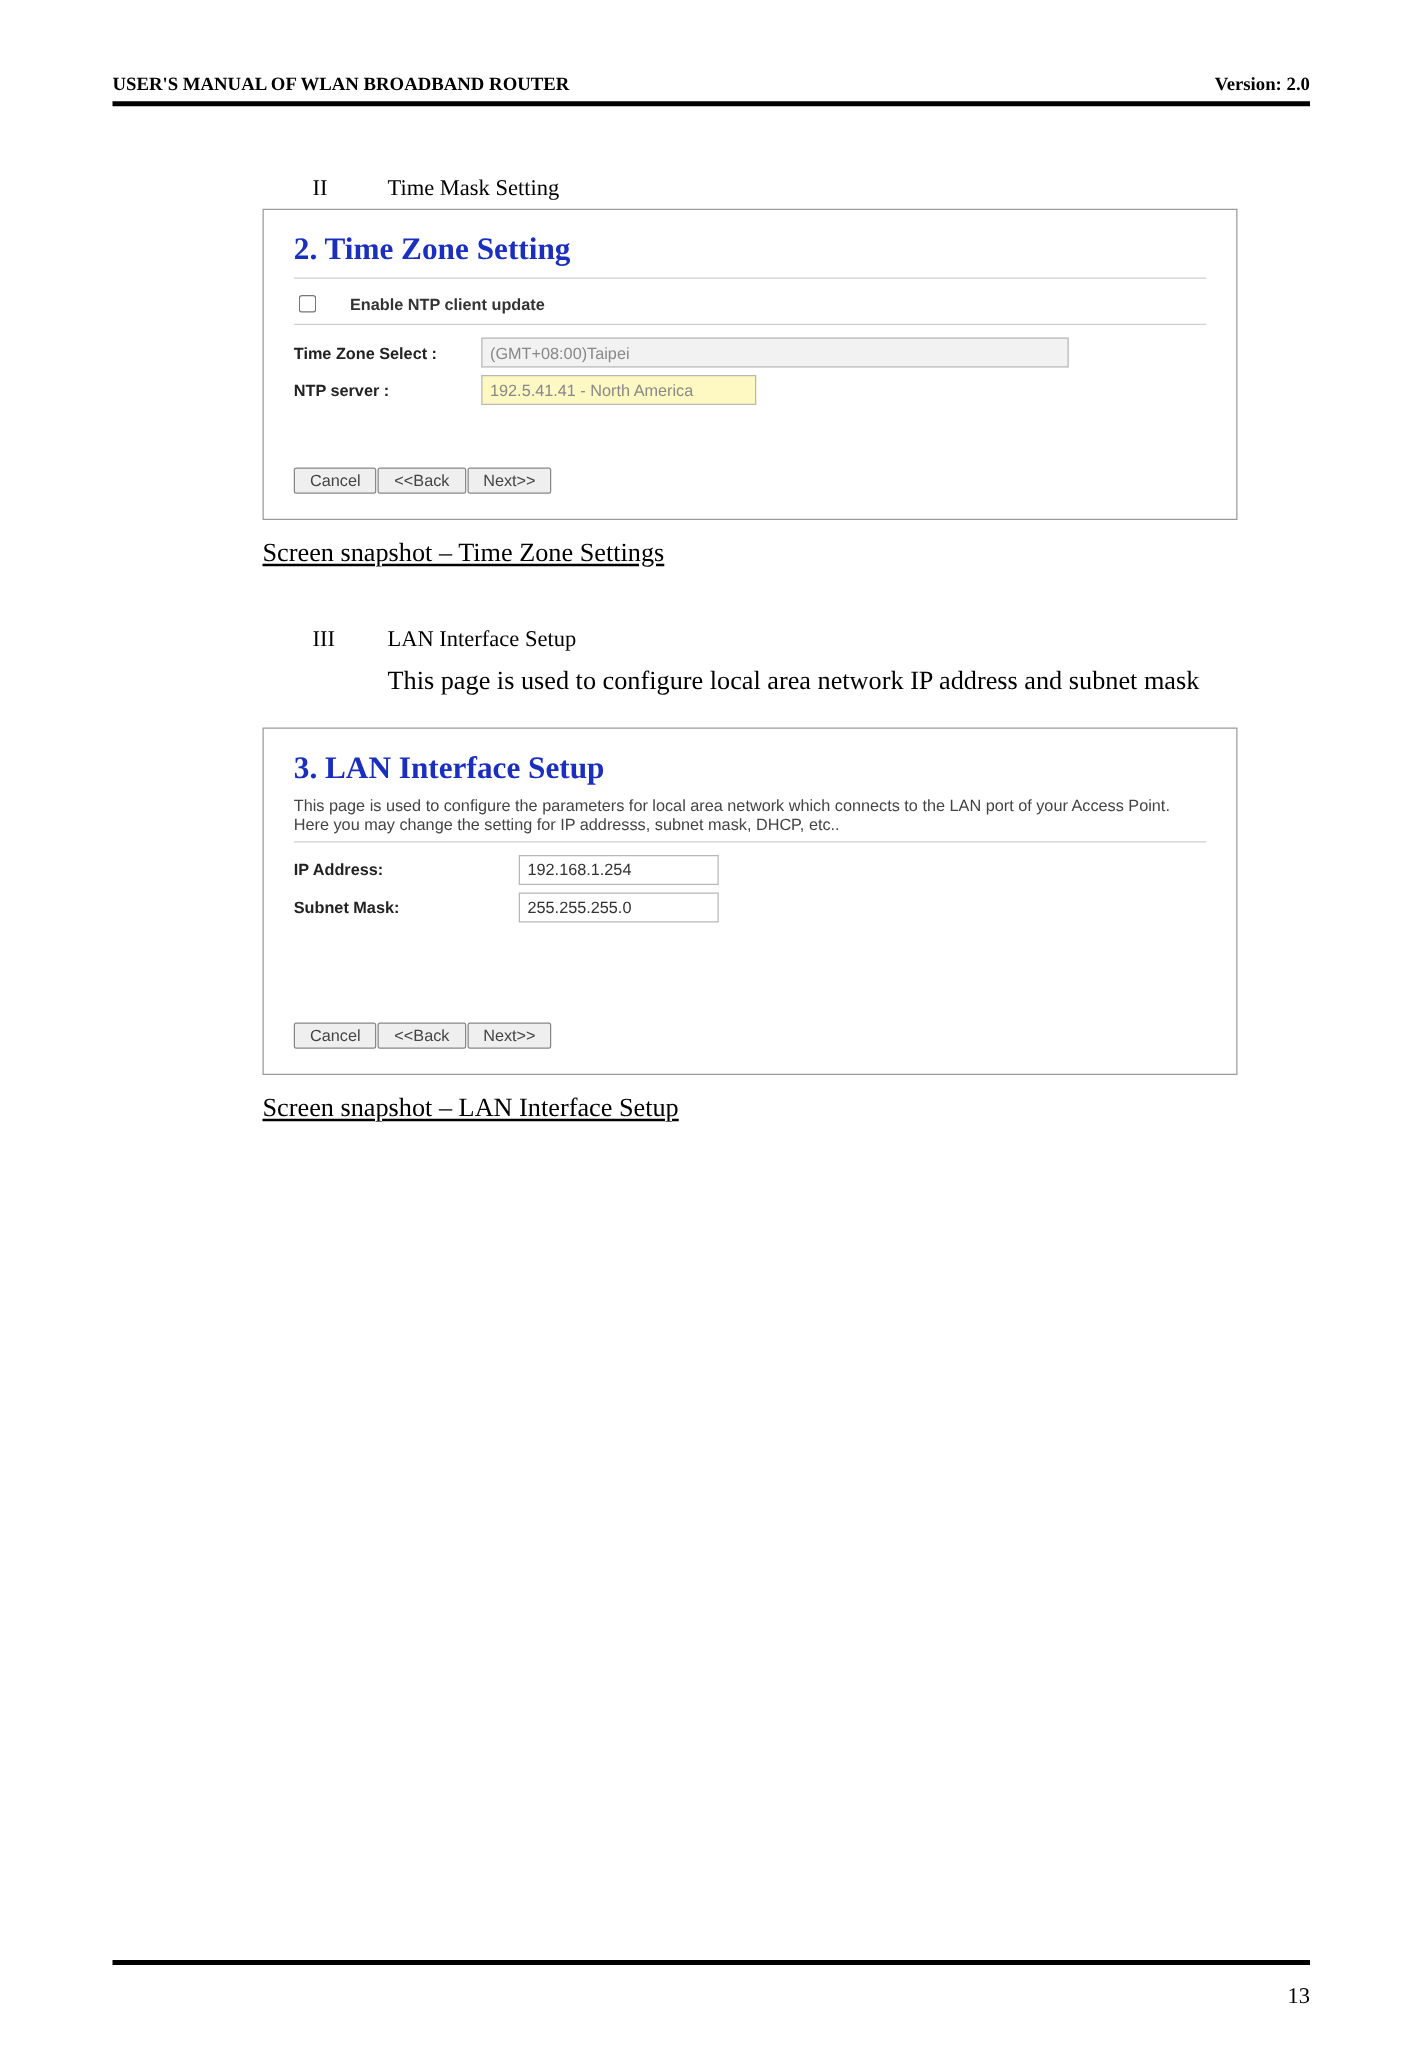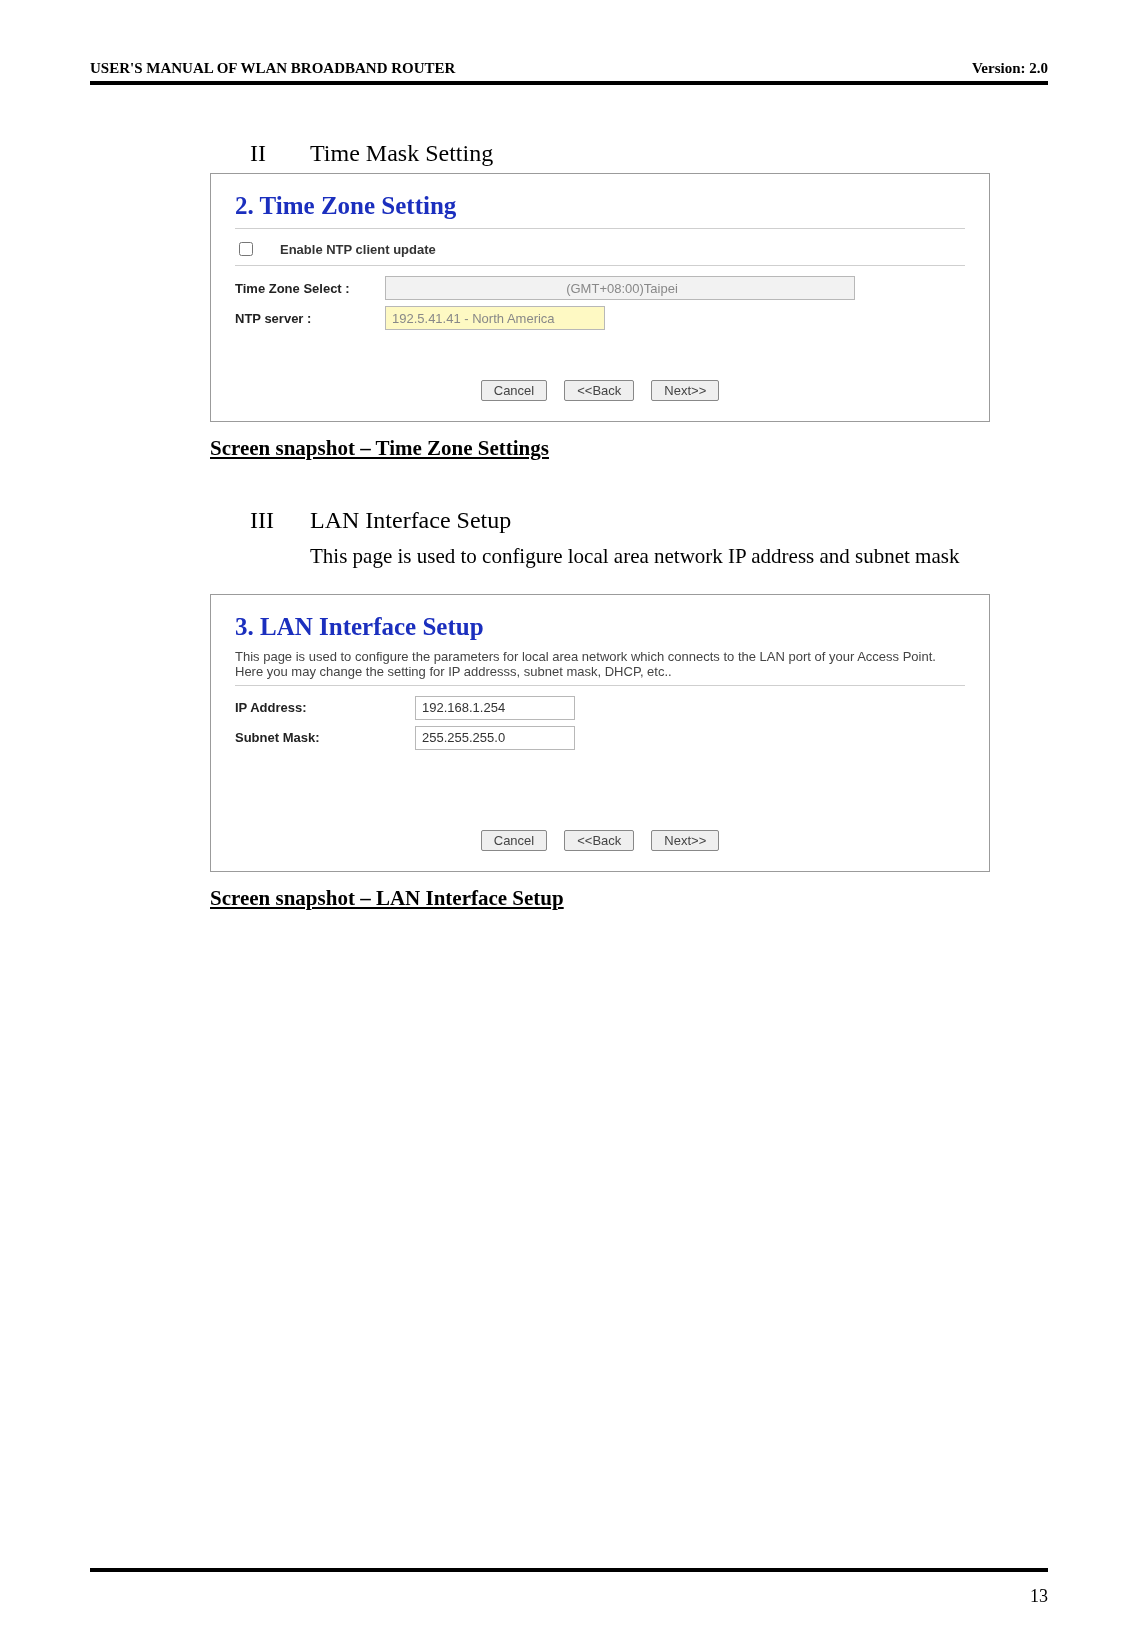--- a/index.html
+++ b/index.html
@@ -29,21 +29,21 @@
     border-top: 4px solid #000;
     margin-bottom: 55px;
   }
   .content {
     margin-left: 120px;
     margin-right: 30px;
   }
   .sec-heading-row {
     display: flex;
     align-items: baseline;
-    font-size: 24px;
+    font-size: 18px;
     margin-bottom: 6px;
     margin-left: 40px;
   }
   .roman {
     width: 60px;
     font-family: "Times New Roman", serif;
   }
   .sec-title {
     font-family: "Times New Roman", serif;
   }
@@ -106,54 +106,52 @@
   }
   .tz-select {
     width: 470px;
     height: 24px;
     border: 1px solid #b8b8b8;
     background: #f2f2f2;
     color: #888;
     font-size: 13px;
     padding-left: 6px;
     box-sizing: border-box;
-    text-align: center;
   }
   .ntp-select {
     width: 220px;
     height: 24px;
     border: 1px solid #b8b8b8;
     background: #fef9c3;
     color: #888;
     font-size: 13px;
     padding-left: 6px;
     box-sizing: border-box;
   }
   .btn-row {
     display: flex;
-    justify-content: center;
-    gap: 17px;
+    justify-content: flex-start;
+    gap: 1px;
     margin-top: 50px;
   }
   .ui-btn {
     border: 1px solid #888;
     background: #efefef;
     color: #444;
     font-size: 13px;
     padding: 2px 12px;
     border-radius: 2px;
     font-family: Arial, Helvetica, sans-serif;
     cursor: pointer;
   }
 
   .caption {
     font-size: 21px;
     text-decoration: underline;
     margin-bottom: 46px;
-    font-weight: bold;
   }
 
   
   .ip-input {
     width: 160px;
     height: 24px;
     border: 1px solid #b8b8b8;
     background: #fff;
     color: #333;
     font-size: 13px;

